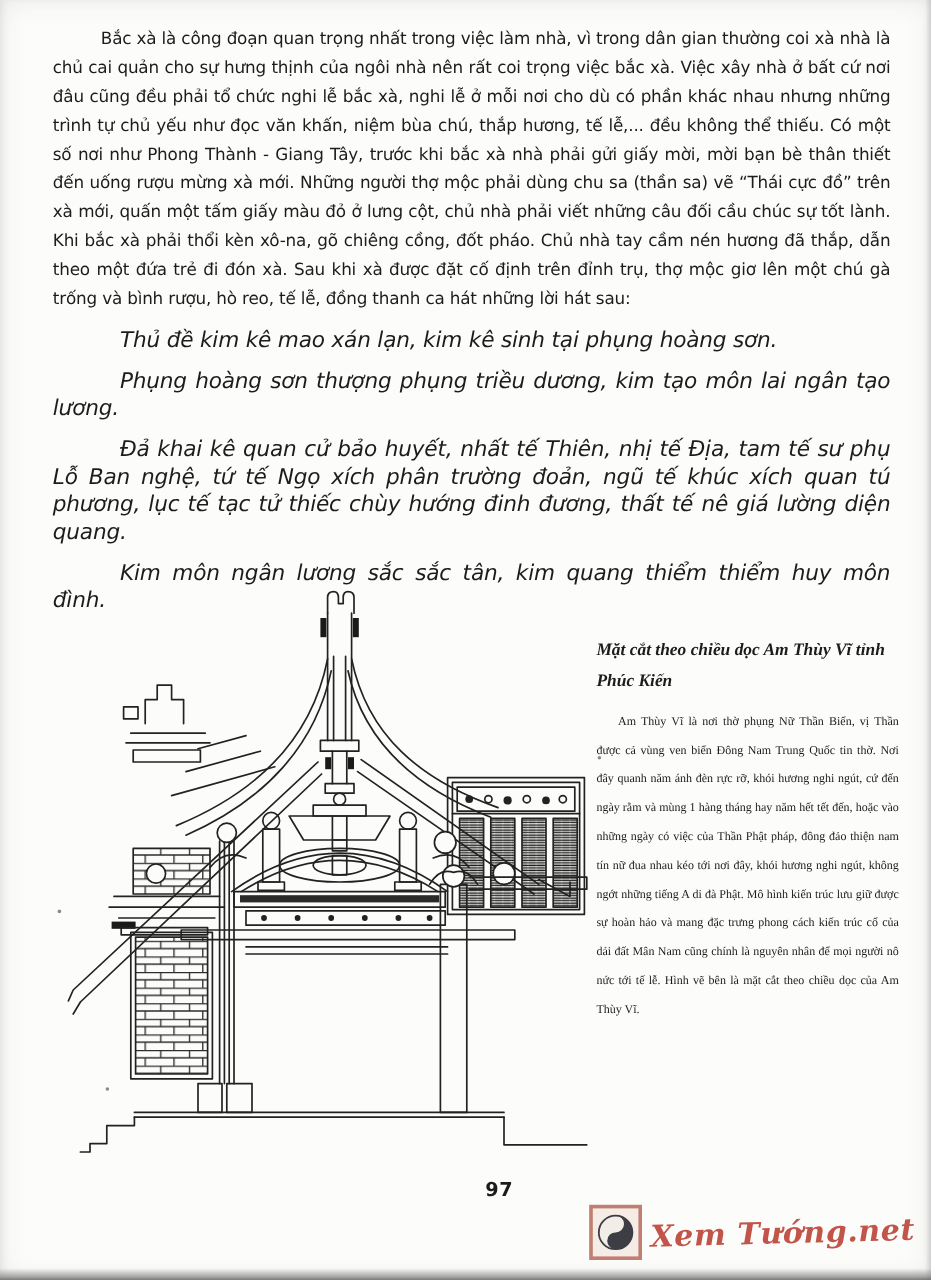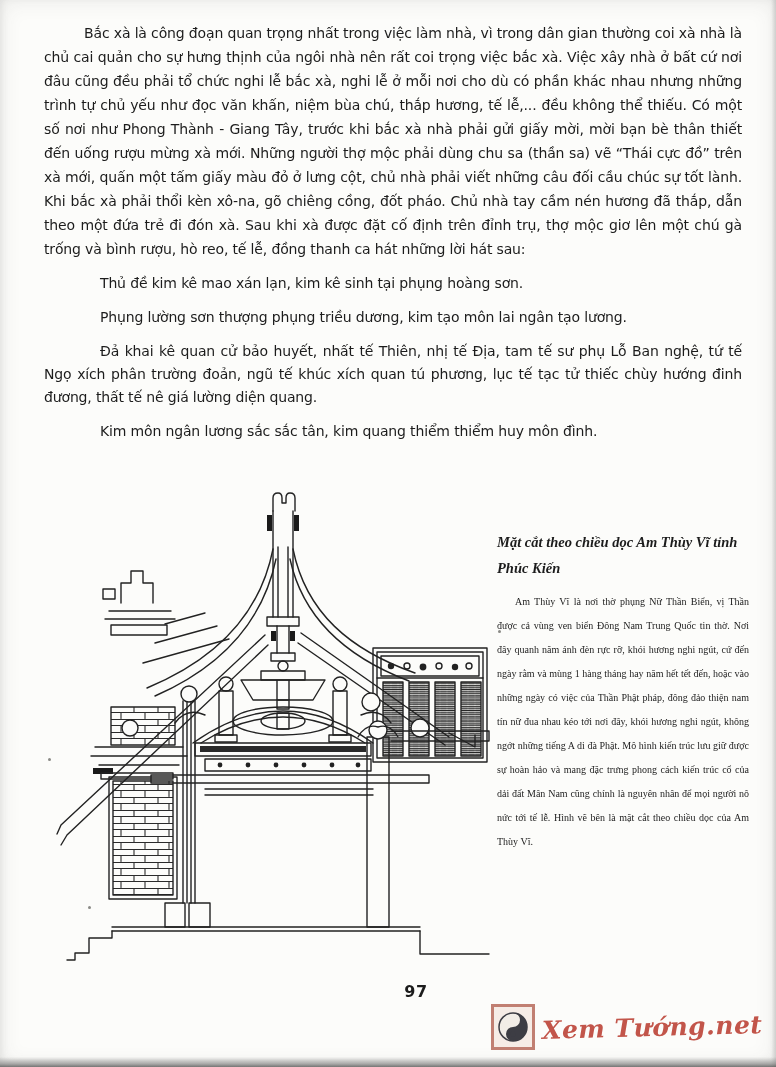--- a/index.html
+++ b/index.html
@@ -24,22 +24,22 @@
   .speck{position:absolute;width:3px;height:3px;border-radius:50%;background:#8a8a86;}
 
   .text-flow{position:absolute;left:44px;top:21px;width:698px;}
   .para{
     margin:0;
     font-size:14px;line-height:24px;letter-spacing:-.15px;
     text-align:justify;text-indent:40px;
   }
   .verse{
     margin:11px 0 0 0;
-    font-size:14px;line-height:23px;letter-spacing:-.15px;
-    text-align:justify;text-indent:56px;
+    font-size:18px;line-height:23px;letter-spacing:-.15px;
+    font-style:italic;text-align:justify;text-indent:56px;
   }
 
   .figure-svg{position:absolute;left:55px;top:485px;}
 
   .caption{
     position:absolute;left:497px;top:529px;width:252px;
     font-family:"Liberation Serif","DejaVu Serif",serif;
   }
   .caption-title{
     margin:0;
@@ -76,21 +76,21 @@
   }
 </style>
 </head>
 <body>
 
 <div class="page">
 
   <div class="text-flow">
     <p class="para">Bắc xà là công đoạn quan trọng nhất trong việc làm nhà, vì trong dân gian thường coi xà nhà là chủ cai quản cho sự hưng thịnh của ngôi nhà nên rất coi trọng việc bắc xà. Việc xây nhà ở bất cứ nơi đâu cũng đều phải tổ chức nghi lễ bắc xà, nghi lễ ở mỗi nơi cho dù có phần khác nhau nhưng những trình tự chủ yếu như đọc văn khấn, niệm bùa chú, thắp hương, tế lễ,... đều không thể thiếu. Có một số nơi như Phong Thành - Giang Tây, trước khi bắc xà nhà phải gửi giấy mời, mời bạn bè thân thiết đến uống rượu mừng xà mới. Những người thợ mộc phải dùng chu sa (thần sa) vẽ “Thái cực đồ” trên xà mới, quấn một tấm giấy màu đỏ ở lưng cột, chủ nhà phải viết những câu đối cầu chúc sự tốt lành. Khi bắc xà phải thổi kèn xô-na, gõ chiêng cồng, đốt pháo. Chủ nhà tay cầm nén hương đã thắp, dẫn theo một đứa trẻ đi đón xà. Sau khi xà được đặt cố định trên đỉnh trụ, thợ mộc giơ lên một chú gà trống và bình rượu, hò reo, tế lễ, đồng thanh ca hát những lời hát sau:</p>
     <p class="verse">Thủ đề kim kê mao xán lạn, kim kê sinh tại phụng hoàng sơn.</p>
-    <p class="verse">Phụng lường sơn thượng phụng triều dương, kim tạo môn lai ngân tạo lương.</p>
+    <p class="verse">Phụng hoàng sơn thượng phụng triều dương, kim tạo môn lai ngân tạo lương.</p>
     <p class="verse">Đả khai kê quan cử bảo huyết, nhất tế Thiên, nhị tế Địa, tam tế sư phụ Lỗ Ban nghệ, tứ tế Ngọ xích phân trường đoản, ngũ tế khúc xích quan tú phương, lục tế tạc tử thiếc chùy hướng đinh đương, thất tế nê giá lường diện quang.</p>
     <p class="verse">Kim môn ngân lương sắc sắc tân, kim quang thiểm thiểm huy môn đình.</p>
   </div>
 
   <svg class="figure-svg" width="435" height="480" viewBox="0 0 435 480" fill="none" stroke="#222" stroke-width="1.4" stroke-linejoin="round" stroke-linecap="round">
     <defs>
       <pattern id="brick" width="24" height="13" patternUnits="userSpaceOnUse">
         <path d="M0,0.5 H24 M0,6.5 H24 M7,0.5 V6.5 M18,6.5 V12.5" stroke="#2b2b2b" stroke-width="1.1"></path>
       </pattern>
       <pattern id="hatch" width="7" height="4.2" patternUnits="userSpaceOnUse">

